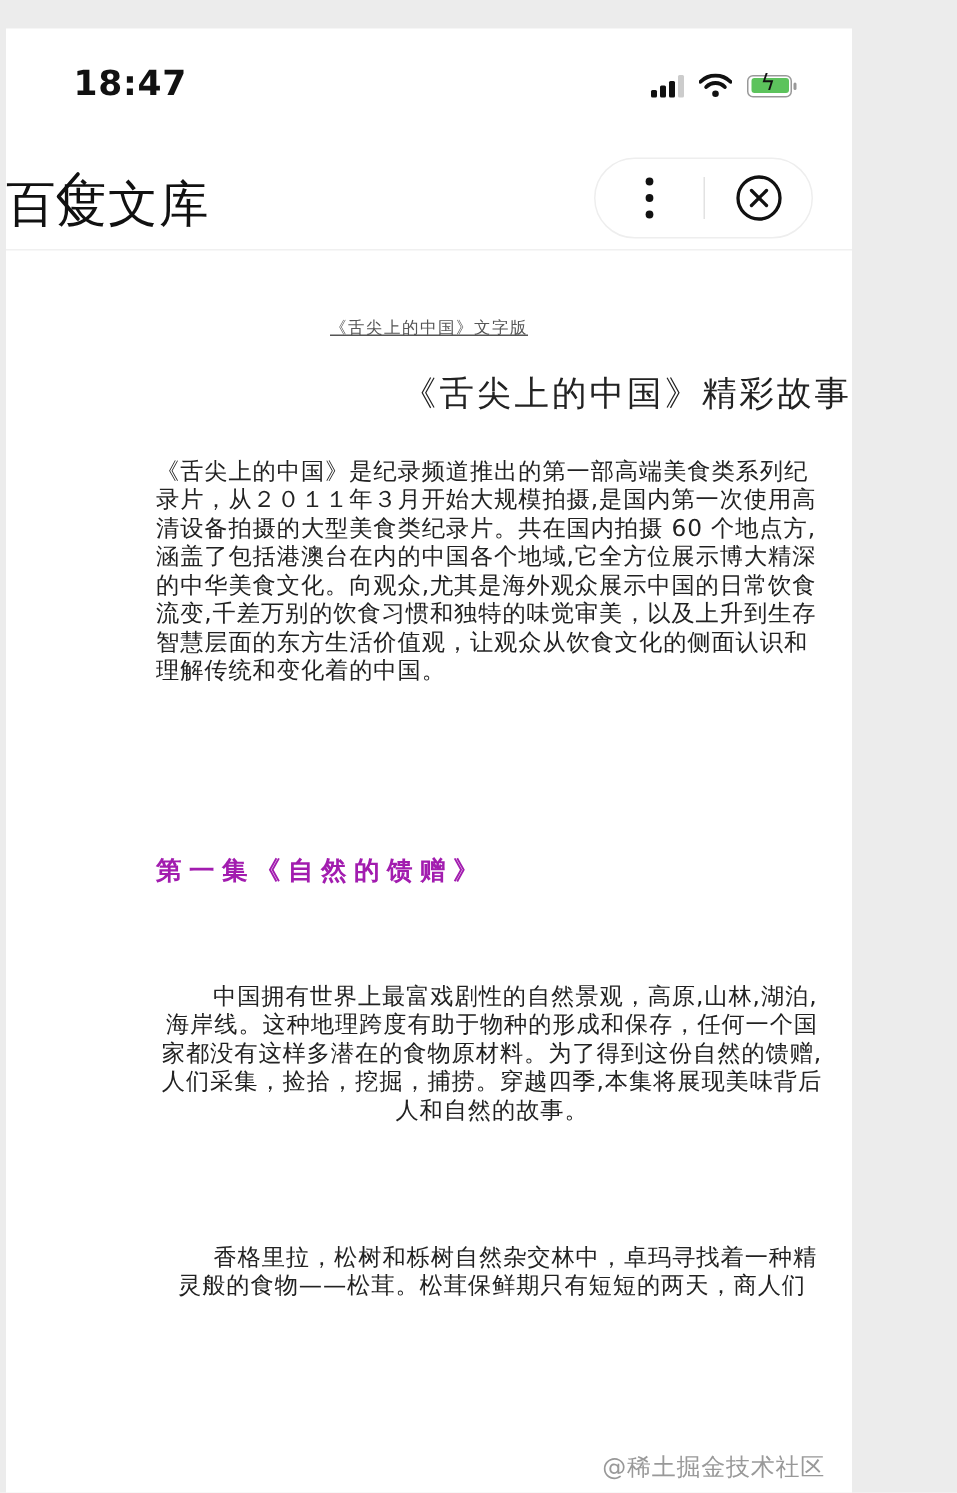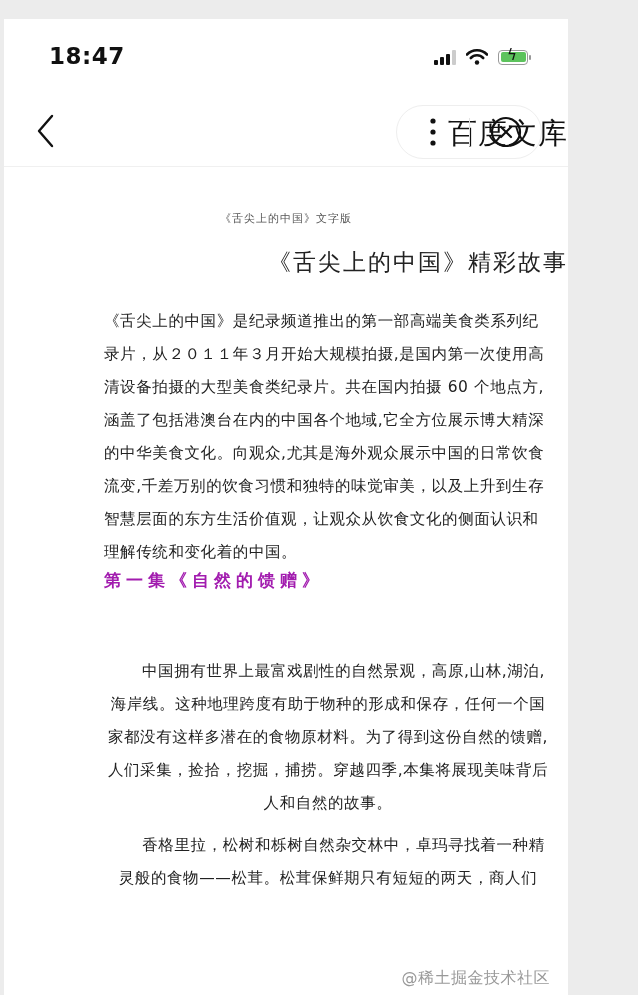--- a/index.html
+++ b/index.html
@@ -16,31 +16,31 @@
   .signal span { width: 4px; background: #111; border-radius: 1px; display: block; }
   .signal span.dim { background: #ccc; }
   .battery { width: 30px; height: 15px; border: 1.5px solid #999; border-radius: 4px; position: relative; padding: 1.5px; }
   .battery .level { width: 100%; height: 100%; background: #5cc35c; border-radius: 2px; }
   .battery .bolt { position: absolute; left: 8px; top: -3px; font-size: 15px; color: #111; line-height: 1; }
   .battery::after { content: ""; position: absolute; right: -4px; top: 4px; width: 2px; height: 5px; background: #999; border-radius: 1px; }
 
   
   .nav-bar { position: absolute; left: 0; top: 78px; width: 100%; height: 70px; border-bottom: 1px solid #f0f0f0; }
   .back-btn { position: absolute; left: 28px; top: 14px; width: 30px; height: 40px; cursor: pointer; }
-  .nav-title { position: absolute; left: 0; right: 0; top: 17px; text-align: right; font-size: 29px; color: #111; letter-spacing: 1px; }
+  .nav-title { position: absolute; left: 0; right: 0; top: 17px; text-align: left; font-size: 33px; color: #111; letter-spacing: 1px; }
   .capsule { position: absolute; right: 26px; top: 8px; width: 146px; height: 54px; border: 1px solid #eee; border-radius: 27px; display: flex; align-items: center; }
   .capsule .more { width: 72px; height: 100%; display: flex; align-items: center; justify-content: center; cursor: pointer; }
   .capsule .divider { width: 1px; height: 28px; background: #e2e2e2; }
   .capsule .close { flex: 1; height: 100%; display: flex; align-items: center; justify-content: center; cursor: pointer; }
 
   
   .doc { position: absolute; left: 0; top: 150px; width: 100%; }
-  .doc-sub { position: absolute; left: 0; right: 0; top: 42px; text-align: center; font-family: "DejaVu Serif", serif; font-size: 11px; color: #555; letter-spacing: 1px; }
+  .doc-sub { position: absolute; left: 0; right: 0; top: 42px; text-align: center; font-family: "DejaVu Serif", serif; font-size: 11px; color: #555; letter-spacing: 1px; text-decoration: underline; }
   .doc-title { position: absolute; left: 0; right: 0; top: 78px; text-align: right; font-family: "DejaVu Serif", serif; font-size: 23px; color: #222; letter-spacing: 2px; }
-  .para { position: absolute; left: 100px; width: 448px; font-size: 15.5px; line-height: 33px; color: #222; letter-spacing: 0.6px; }
+  .para { position: absolute; left: 100px; width: 448px; font-size: 15.5px; line-height: 19px; color: #222; letter-spacing: 0.6px; }
   .para.indent { text-indent: 2em; text-align: center; }
   .episode { position: absolute; left: 100px; top: 400px; font-family: "DejaVu Serif", serif; font-weight: bold; font-size: 17px; letter-spacing: 5px; color: #a21caf; }
 
   .watermark { position: absolute; right: 18px; bottom: 12px; font-size: 16px; color: #999; letter-spacing: 0.5px; }
 </style>
 </head>
 <body>
 
 <div class="frame">
 

